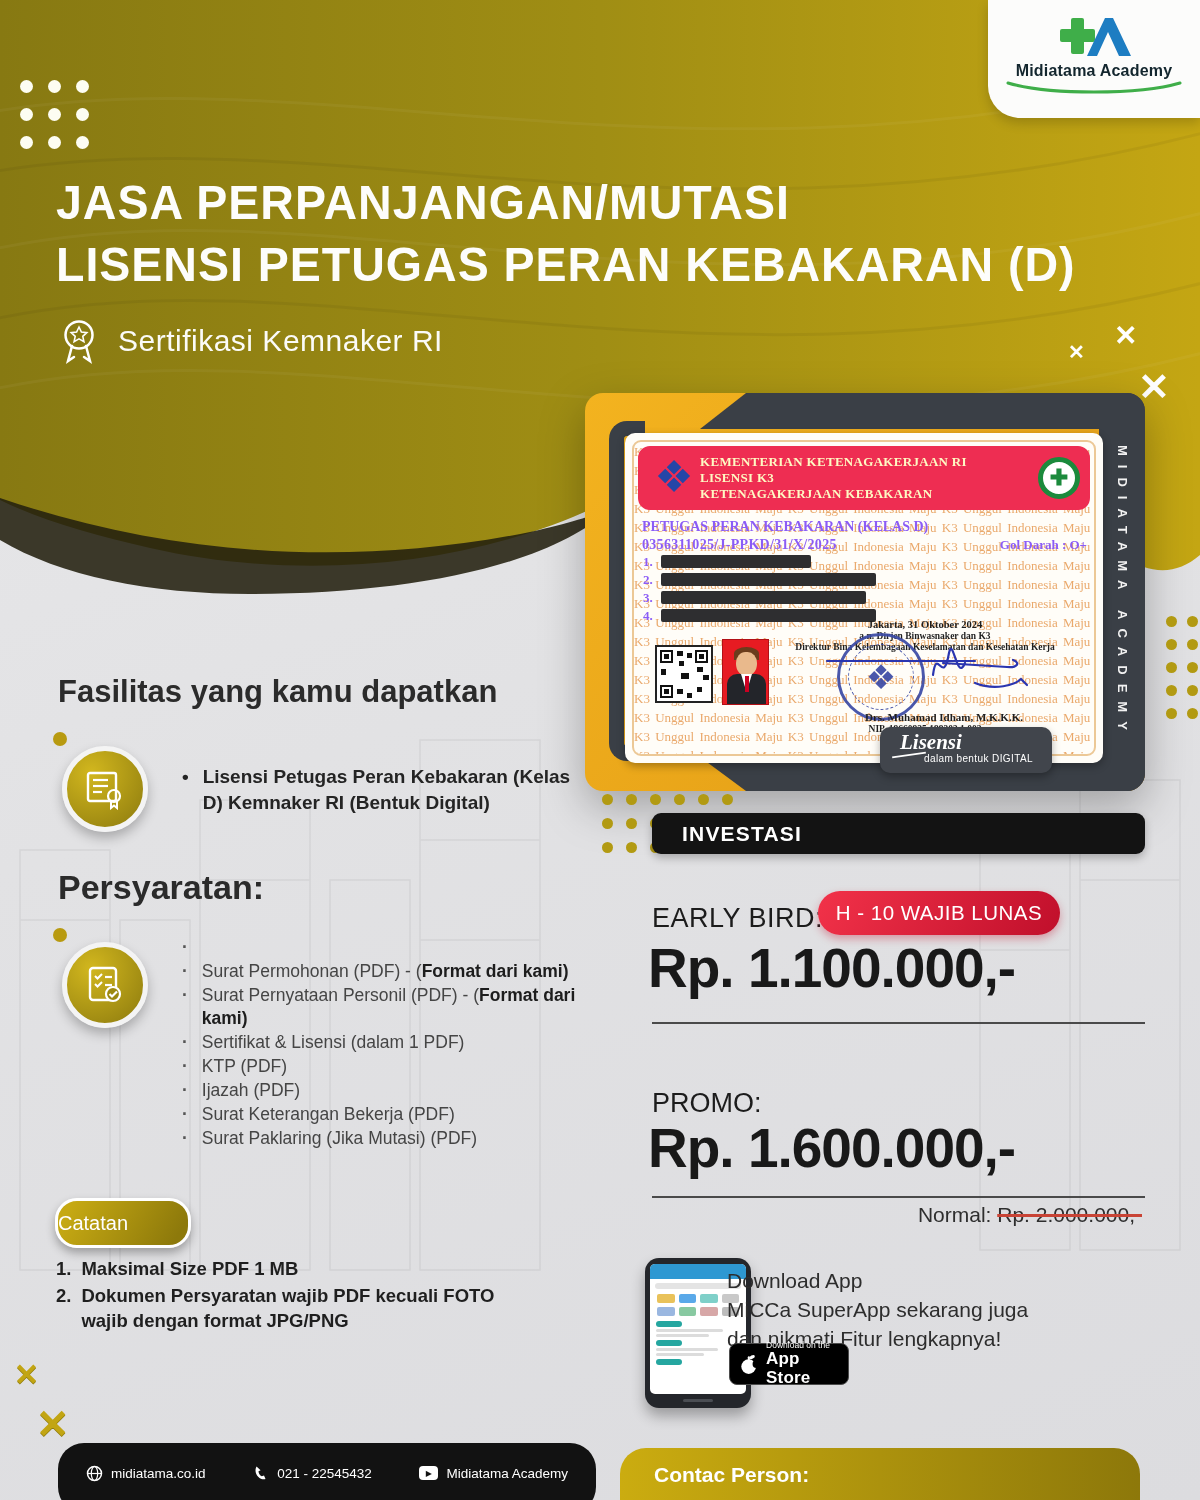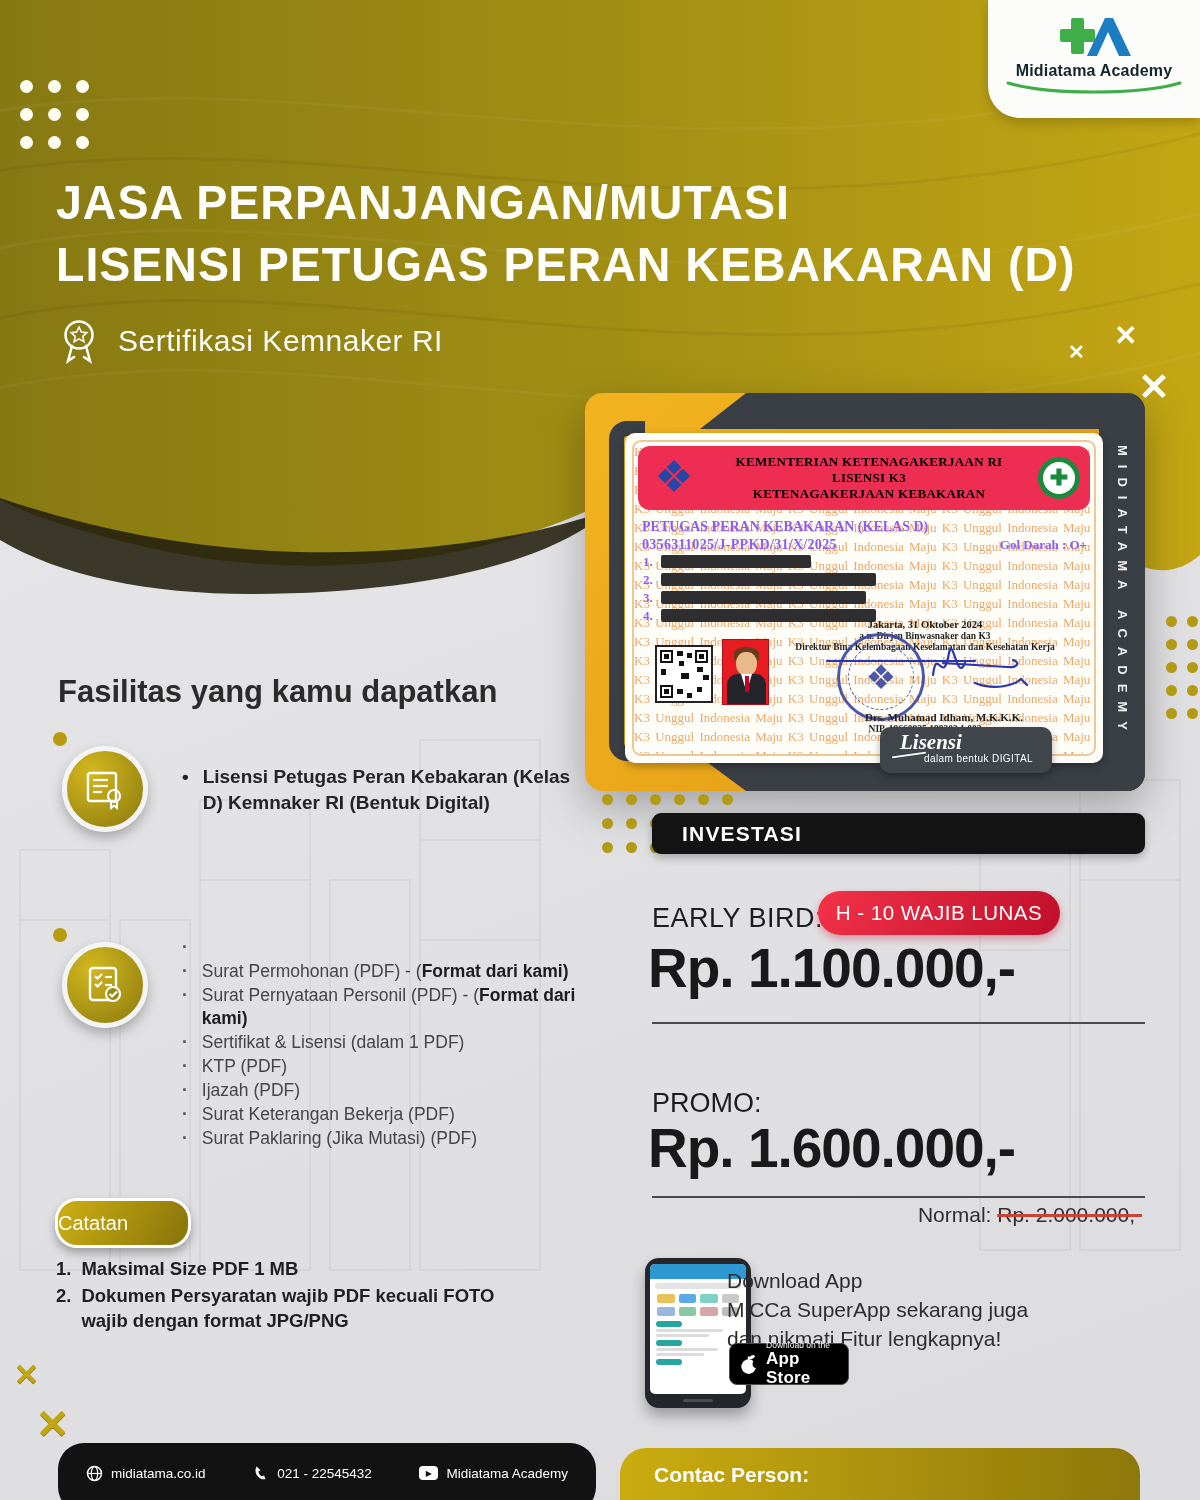--- a/index.html
+++ b/index.html
@@ -40,21 +40,21 @@
   .card-bracket { position:absolute; left:24px; top:28px; width:36px; height:340px;
                   border:15px solid #3a3f46; border-right:none; border-radius:18px 0 0 18px; }
   .idcard { position:absolute; left:40px; top:40px; width:478px; height:330px; background:#fffdf8;
             border-radius:10px; box-shadow:0 3px 9px rgba(0,0,0,.3); overflow:visible;
             font-family:"Liberation Serif", serif; }
   .idcard-border { position:absolute; inset:7px; border:2px solid #ecc896; border-radius:9px; }
   .wm { position:absolute; inset:9px; overflow:hidden; color:#eaa96c; font-size:13px; line-height:19px;
         font-family:"Liberation Serif", serif; word-spacing:2px; z-index:0; border-radius:8px; }
   .id-header { position:absolute; left:13px; right:13px; top:13px; height:64px; background:#ee2d52;
                border-radius:12px; z-index:2; display:flex; align-items:center; padding:0 10px; }
-  .id-header-center { flex:1; text-align:center; color:#000000; font-weight:bold; font-size:13px;
+  .id-header-center { flex:1; text-align:left; color:#fef9c3; font-weight:bold; font-size:13px;
                       line-height:16px; letter-spacing:.3px; }
   .kemnaker-glyph { color:#2546a8; font-size:44px; line-height:1; width:52px; text-align:center; }
   .green-cross { width:42px; height:42px; border:5px solid #1b8a3c; border-radius:50%; background:#fff;
                  display:flex; align-items:center; justify-content:center; color:#1b8a3c;
                  font-size:22px; font-weight:900; font-family:"Liberation Sans",sans-serif; }
   .id-body { position:absolute; inset:0; z-index:1; }
   .id-line { position:absolute; font-weight:bold; color:#8b5cf6; }
   .redact { position:absolute; height:13px; background:#2e2e30; border-radius:2px; }
   .id-tiny { position:absolute; text-align:center; font-weight:bold; color:#1f1f1f; }
   .qr { position:absolute; left:30px; top:212px; width:58px; height:58px; background:#fff;
@@ -337,20 +337,21 @@
       <line x1="9" y1="24" x2="18" y2="24" stroke="#fff" stroke-width="2.2"></line>
       <circle cx="30" cy="28" r="6" fill="none" stroke="#fff" stroke-width="2.2"></circle>
       <path d="M27 33 L27 40 L30 37.5 L33 40 L33 33" fill="none" stroke="#fff" stroke-width="2"></path>
     </svg>
   </div>
   <div class="fac-item">
     <span>•</span>
     <span>Lisensi Petugas Peran Kebakaran (Kelas D) Kemnaker RI (Bentuk Digital)</span>
   </div>
 
+  <div class="h2" style="left:58px;top:868px;font-size:34px;">Persyaratan:</div>
   <div class="dot" style="left:53px;top:928px;width:14px;height:14px;background:#b89a10;"></div>
   <div class="gold-circle" style="left:62px;top:942px;">
     <svg width="42" height="42" viewBox="0 0 42 42">
       <rect x="6" y="4" width="26" height="32" rx="3" fill="none" stroke="#fff" stroke-width="2.4"></rect>
       <path d="M11 12 l2.5 2.5 L18 10" fill="none" stroke="#fff" stroke-width="2"></path>
       <line x1="21" y1="13" x2="28" y2="13" stroke="#fff" stroke-width="2.2"></line>
       <path d="M11 20 l2.5 2.5 L18 18" fill="none" stroke="#fff" stroke-width="2"></path>
       <line x1="21" y1="21" x2="28" y2="21" stroke="#fff" stroke-width="2.2"></line>
       <circle cx="29" cy="30" r="7" fill="#9c880f" stroke="#fff" stroke-width="2.2"></circle>
       <path d="M25.5 30 l2.5 2.5 L33 27.5" fill="none" stroke="#fff" stroke-width="2.2"></path>

